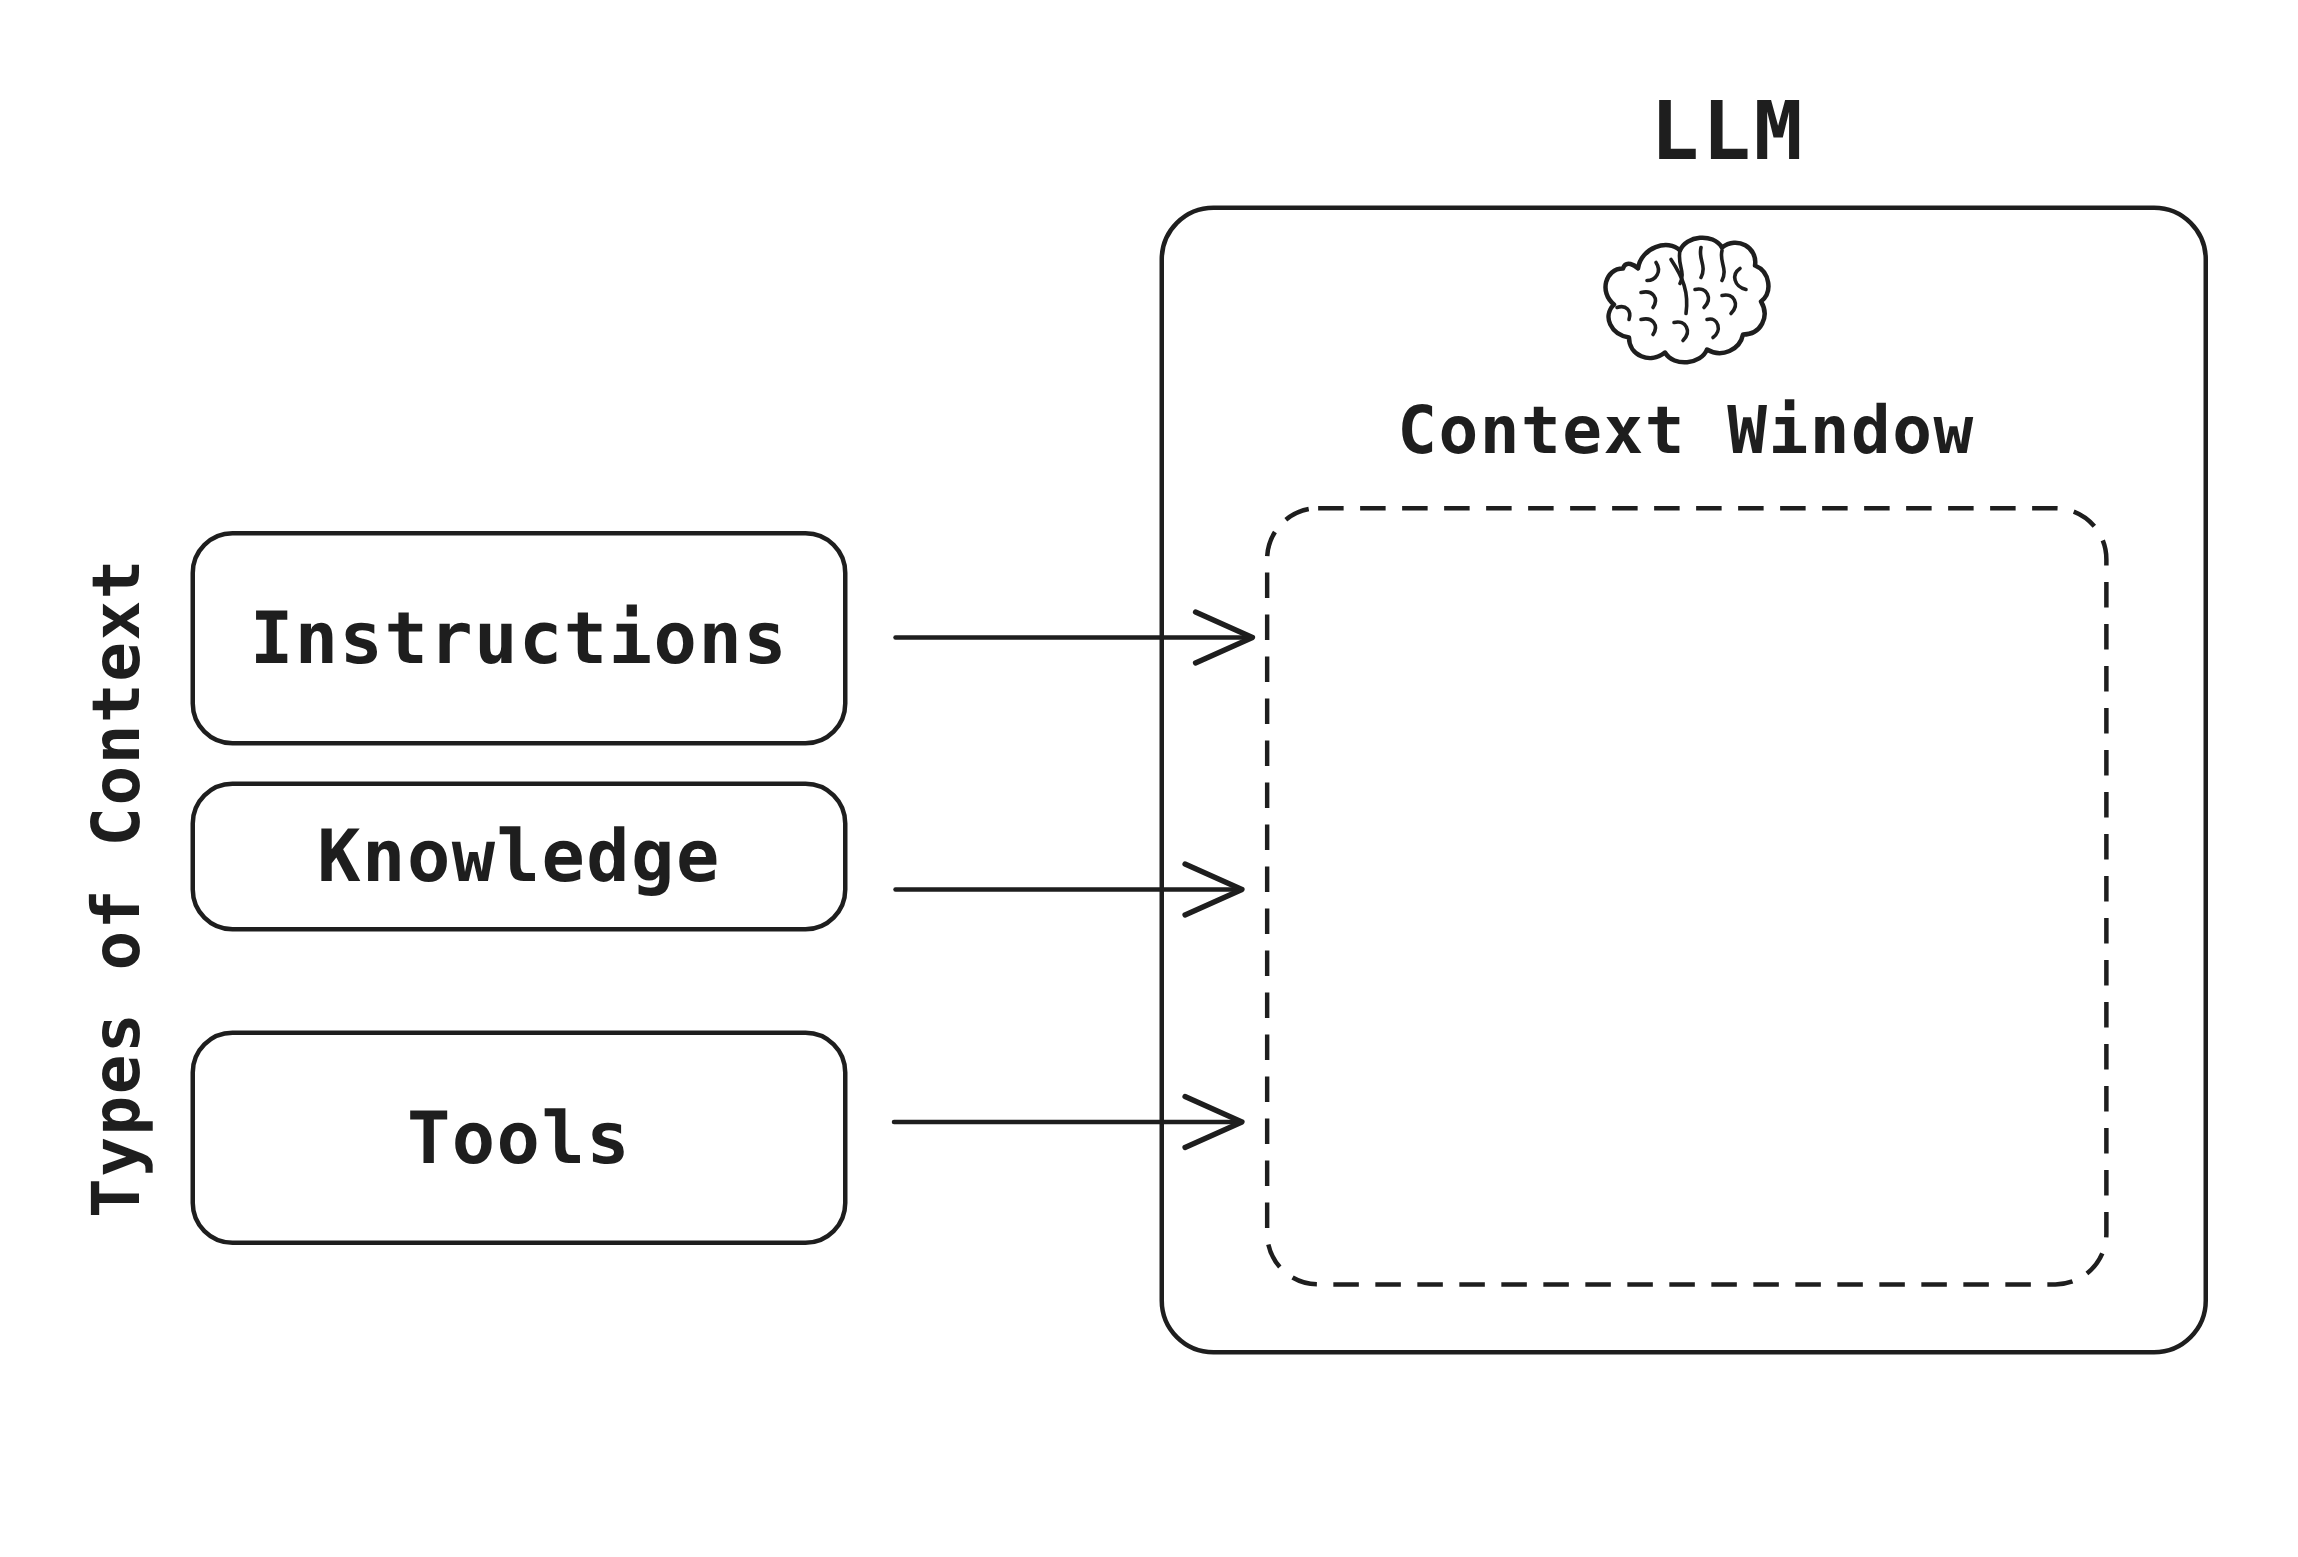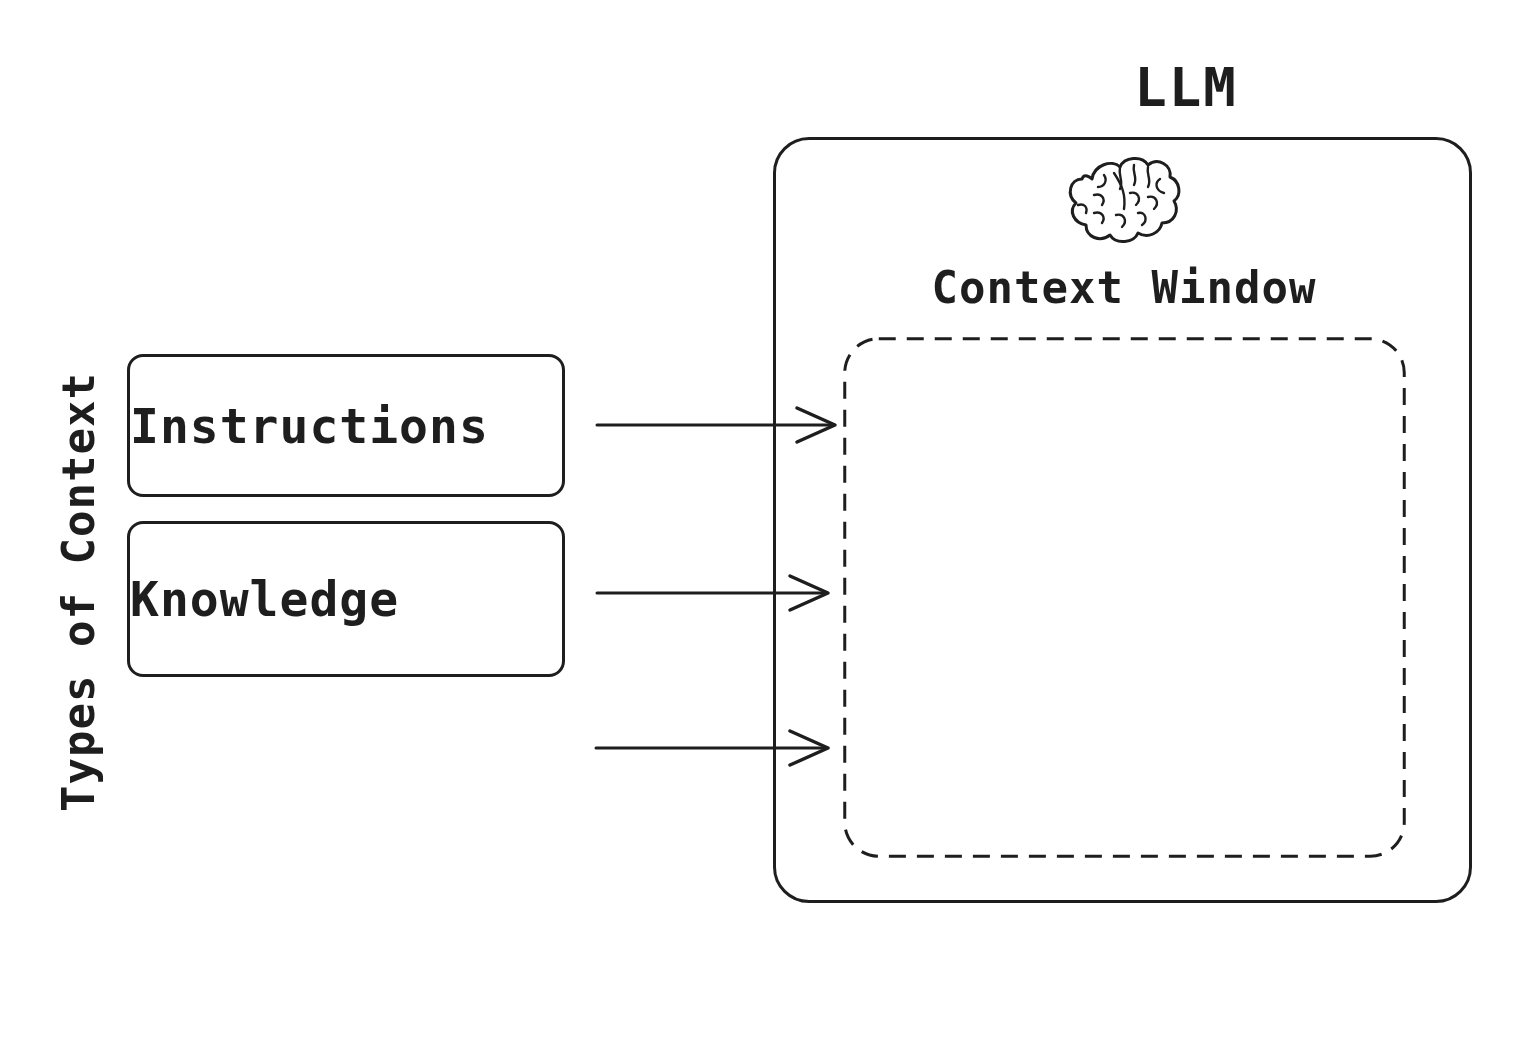--- a/index.html
+++ b/index.html
@@ -22,36 +22,37 @@
     font-size: 44px;
     font-weight: 600;
     letter-spacing: 1px;
     color: #1e1e1e;
   }
   .ctx-box {
     position: absolute;
     left: 127px;
     width: 438px;
     border: 3.5px solid #1e1e1e;
-    border-radius: 16px;
+    border-radius: 28px;
     background: #ffffff;
     display: flex;
     align-items: center;
+    justify-content: center;
   }
   .ctx-box .label {
     font-size: 48px;
     font-weight: 600;
     letter-spacing: 1px;
   }
   .box-instructions { top: 354px; height: 143px; }
-  .box-knowledge    { top: 521px; height: 156px; }
+  .box-knowledge    { top: 521px; height: 100px; }
   .box-tools        { top: 687px; height: 143px; }
   .llm-title {
     position: absolute;
-    left: 1186px;
+    left: 1152px;
     top: 56px;
     transform: translateX(-50%);
     font-size: 54px;
     font-weight: 700;
     letter-spacing: 2px;
   }
   .llm-box {
     position: absolute;
     left: 773px;
     top: 137px;
@@ -101,20 +102,23 @@
   <div class="axis-label">Types of Context</div>
 
   <div class="ctx-box box-instructions">
     <span class="label">Instructions</span>
   </div>
 
   <div class="ctx-box box-knowledge">
     <span class="label">Knowledge</span>
   </div>
 
+  <div class="ctx-box box-tools">
+    <span class="label">Tools</span>
+  </div>
 
   <div class="llm-title">LLM</div>
 
   <div class="llm-box"></div>
 
   <svg class="brain" viewBox="0 0 120 96" fill="none" stroke="#1e1e1e" stroke-linecap="round" stroke-linejoin="round">
     <path stroke-width="3" d="M 28 28
          C 30 14, 48 8, 56 16
          C 60 6, 78 4, 84 14
          C 94 6, 108 14, 106 26

